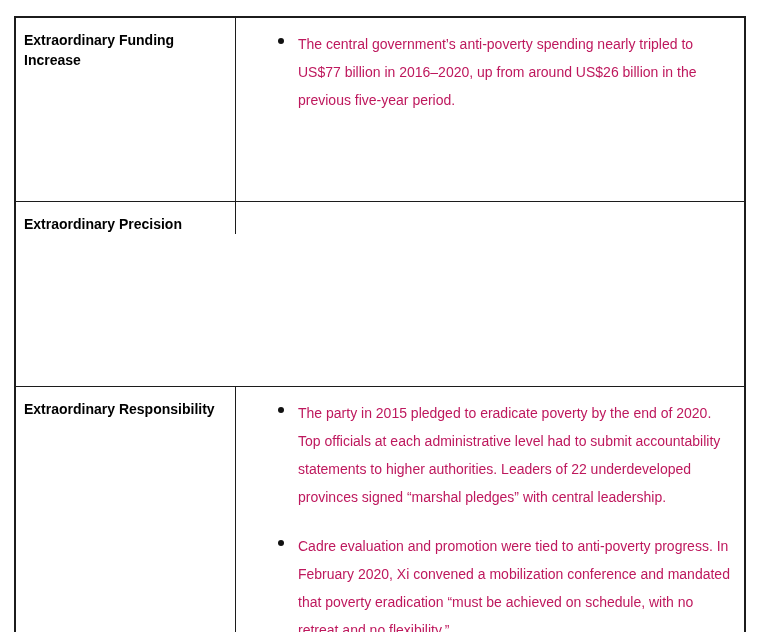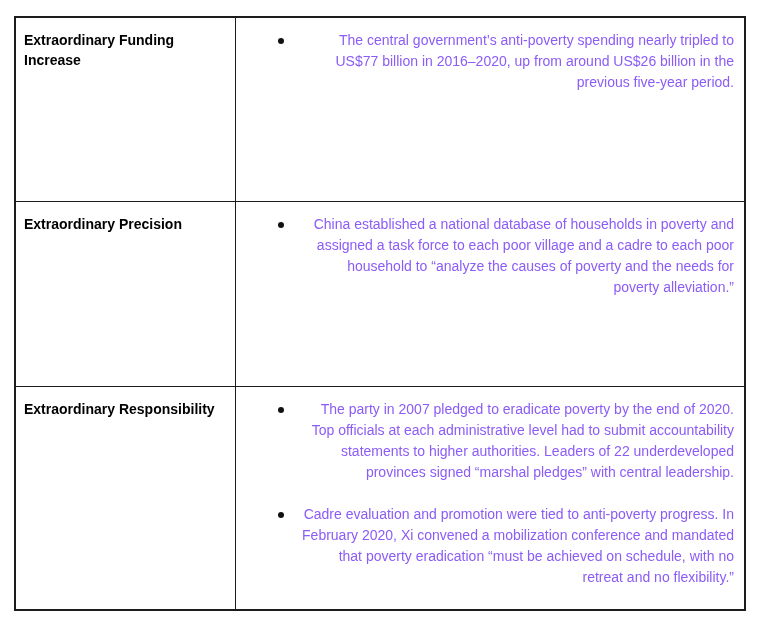--- a/index.html
+++ b/index.html
@@ -25,21 +25,21 @@
     background: #ffffff;
   }
   .trow {
     display: flex;
     box-sizing: border-box;
   }
   .trow + .trow {
     border-top: 1.5px solid #1c1c1c;
   }
   .trow.r1 { min-height: 183px; }
-  .trow.r2 { min-height: 185px; }
+  .trow.r2 { min-height: 185px; flex-direction: column; }
   .trow.r3 { min-height: 218px; }
   .cell-left {
     width: 220px;
     min-width: 220px;
     box-sizing: border-box;
     border-right: 1.5px solid #1c1c1c;
     padding: 12px 6px 0 8px;
   }
   .row-header {
     font-weight: bold;
@@ -50,23 +50,22 @@
   .cell-right {
     flex: 1;
     box-sizing: border-box;
     padding: 12px 10px 0 0;
   }
   ul.bullets {
     margin: 0;
     padding: 0 0 0 62px;
     list-style: none;
     font-size: 14px;
-    line-height: 21px;
-    color: #8b5cf6;
-    text-align: right;
+    line-height: 28px;
+    color: #be185d;
   }
   ul.bullets li {
     position: relative;
     margin: 0 0 21px 0;
   }
   .bullet-dot {
     position: absolute;
     left: -20px;
     top: 7.5px;
     width: 6px;
@@ -94,37 +93,33 @@
         </ul>
       </div>
     </div>
 
     <div class="trow r2">
       <div class="cell-left">
         <div class="row-header">Extraordinary Precision</div>
       </div>
       <div class="cell-right">
         <ul class="bullets">
-          <li>
-            <span class="bullet-dot"></span>
-            <span>China established a national database of households in poverty and assigned a task force to each poor village and a cadre to each poor household to “analyze the causes of poverty and the needs for poverty alleviation.”</span>
-          </li>
         </ul>
       </div>
     </div>
 
     <div class="trow r3">
       <div class="cell-left">
         <div class="row-header">Extraordinary Responsibility</div>
       </div>
       <div class="cell-right">
         <ul class="bullets">
           <li>
             <span class="bullet-dot"></span>
-            <span>The party in 2007 pledged to eradicate poverty by the end of 2020. Top officials at each administrative level had to submit accountability statements to higher authorities. Leaders of 22 underdeveloped provinces signed “marshal pledges” with central leadership.</span>
+            <span>The party in 2015 pledged to eradicate poverty by the end of 2020. Top officials at each administrative level had to submit accountability statements to higher authorities. Leaders of 22 underdeveloped provinces signed “marshal pledges” with central leadership.</span>
           </li>
           <li>
             <span class="bullet-dot"></span>
             <span>Cadre evaluation and promotion were tied to anti-poverty progress. In February 2020, Xi convened a mobilization conference and mandated that poverty eradication “must be achieved on schedule, with no retreat and no flexibility.”</span>
           </li>
         </ul>
       </div>
     </div>
 
   </div>

